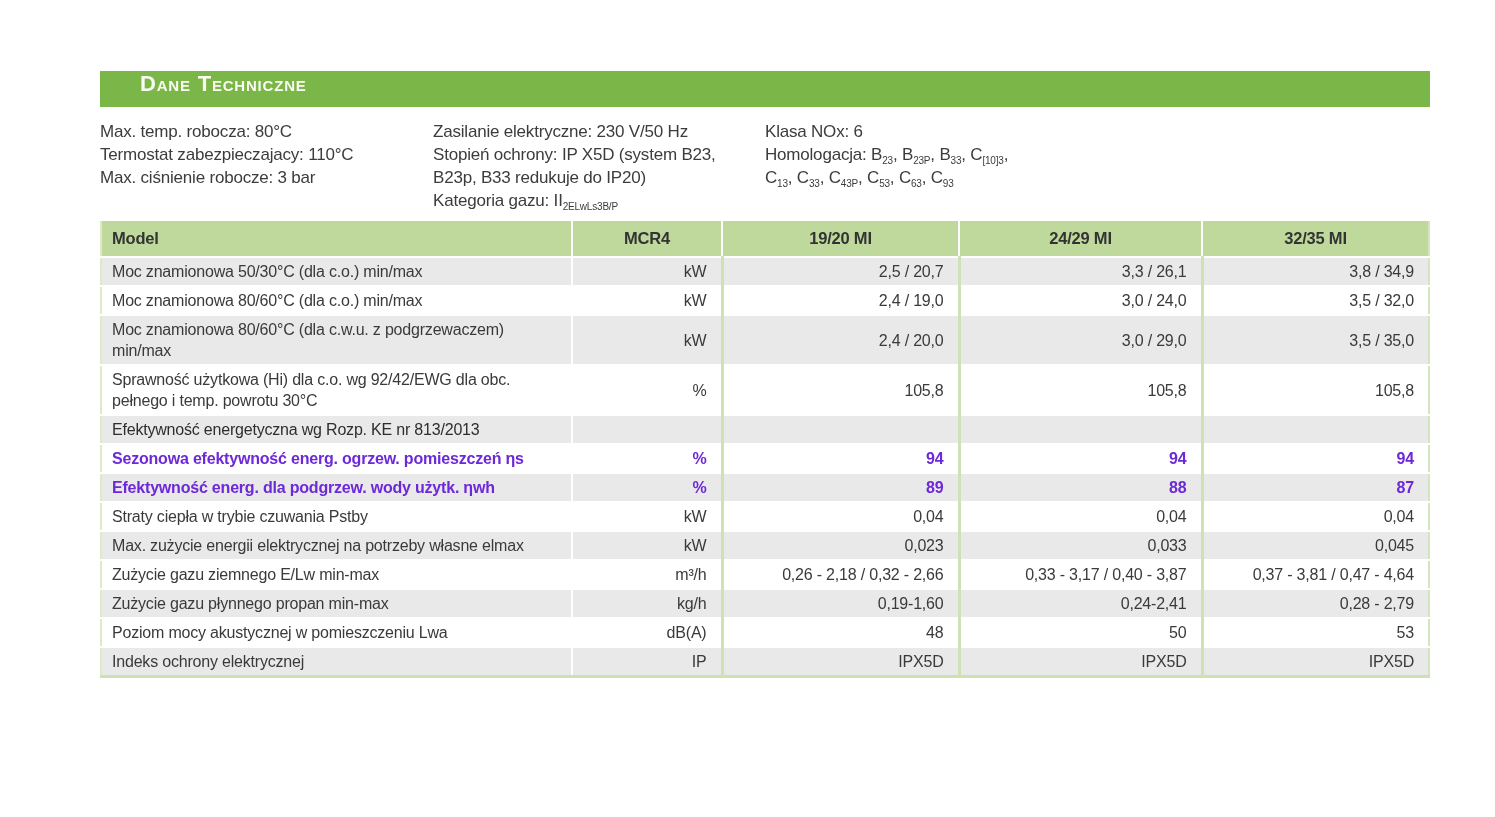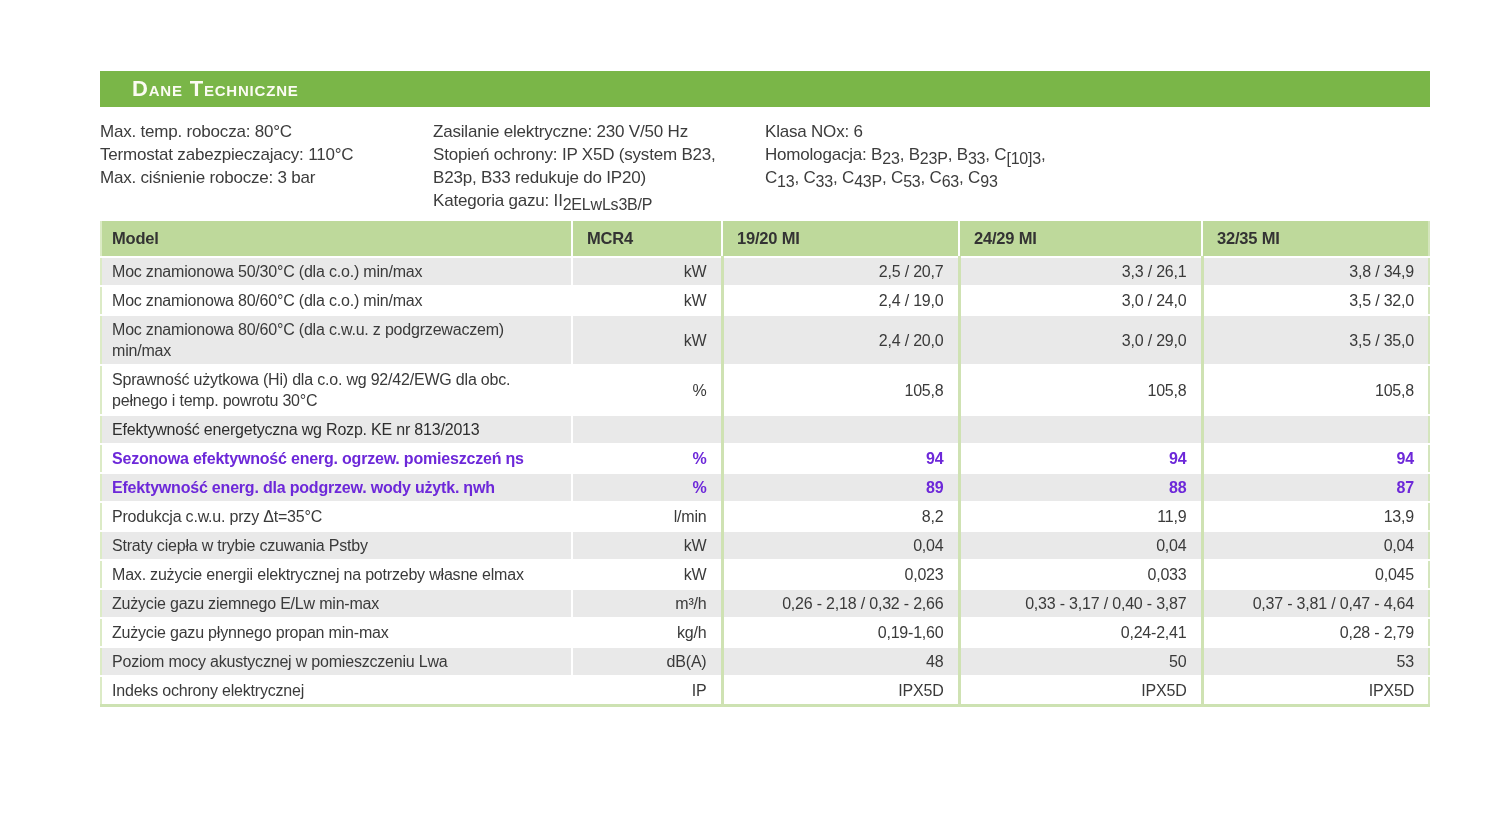--- a/index.html
+++ b/index.html
@@ -1,45 +1,45 @@
 <!DOCTYPE html>
 <html lang="pl"><head>
 <meta charset="utf-8">
 <style>
   html,body{margin:0;padding:0;background:#ffffff;}
   body{font-family:"Liberation Sans",sans-serif;color:#3a3a3a;}
   .page{position:relative;width:1495px;height:817px;background:#ffffff;overflow:hidden;}
 
   .title-bar{box-sizing:border-box;width:1330px;height:36px;margin:71px 65px 0 100px;
-    background:#7ab648;display:flex;align-items:center;padding-left:32px;}
+    background:#7ab648;display:flex;align-items:flex-start;padding-left:40px;}
   .title-bar .title{font-variant:small-caps;font-weight:bold;font-size:22px;
     color:#fbfbf2;letter-spacing:.8px;}
 
   .intro{display:flex;width:1330px;margin:13px 65px 0 100px;
     font-size:17px;line-height:23px;letter-spacing:-.2px;color:#3c3c3c;}
   .intro-col{flex:0 0 auto;}
   .intro-col.c1{width:333px;}
   .intro-col.c2{width:332px;}
   .intro-col.c3{flex:1 1 auto;}
   .intro-line{display:block;white-space:nowrap;}
-  sub{font-size:16px;line-height:0;}
+  sub{font-size:10px;line-height:0;}
 
   table.spec{width:1330px;margin:9px 65px 0 100px;border-collapse:collapse;
     table-layout:fixed;font-size:16px;letter-spacing:-.2px;
     border-left:2px solid #dcebc6;border-right:2px solid #d4e5bd;border-bottom:3px solid #cde2b2;}
   col.c-label{width:471px;}
   col.c-unit{width:150px;}
   col.c-v1{width:237px;}
   col.c-v2{width:243px;}
   col.c-v3{width:227px;}
 
   th,td{padding:3px 14px;line-height:21px;vertical-align:middle;border-bottom:2px solid #ffffff;
     overflow:hidden;}
   thead th{background:#bed99b;color:#333333;font-weight:bold;font-size:16.5px;
-    text-align:left;padding-top:7px;padding-bottom:7px;}
+    text-align:center;padding-top:7px;padding-bottom:7px;}
   thead th.label{text-align:left;padding-left:10px;}
   thead th.unit,thead th.val{border-left:2px solid #ffffff;}
 
   tbody td{background:#ffffff;}
   tbody tr:nth-child(odd) td{background:#e9e9e9;}
   tbody td.label{text-align:left;padding-left:10px;padding-right:12px;}
   tbody td.unit{text-align:right;border-left:2px solid #ffffff;}
   tbody td.val{text-align:right;border-left:3px solid #cfe2b3;}
   tbody tr.bold td{font-weight:bold;color:#6d28d9;}
   tbody tr.section td.label{font-weight:normal;color:#2e2e2e;}
@@ -133,27 +133,20 @@
         <td class="val">94</td>
       </tr>
       <tr class="bold">
         <td class="label">Efektywność energ. dla podgrzew. wody użytk. ηwh</td>
         <td class="unit">%</td>
         <td class="val">89</td>
         <td class="val">88</td>
         <td class="val">87</td>
       </tr>
       <tr>
-        <td class="label">Produkcja c.w.u. przy Δt=35°C</td>
-        <td class="unit">l/min</td>
-        <td class="val">8,2</td>
-        <td class="val">11,9</td>
-        <td class="val">13,9</td>
-      </tr>
-      <tr>
         <td class="label">Straty ciepła w trybie czuwania Pstby</td>
         <td class="unit">kW</td>
         <td class="val">0,04</td>
         <td class="val">0,04</td>
         <td class="val">0,04</td>
       </tr>
       <tr>
         <td class="label">Max. zużycie energii elektrycznej na potrzeby własne elmax</td>
         <td class="unit">kW</td>
         <td class="val">0,023</td>

